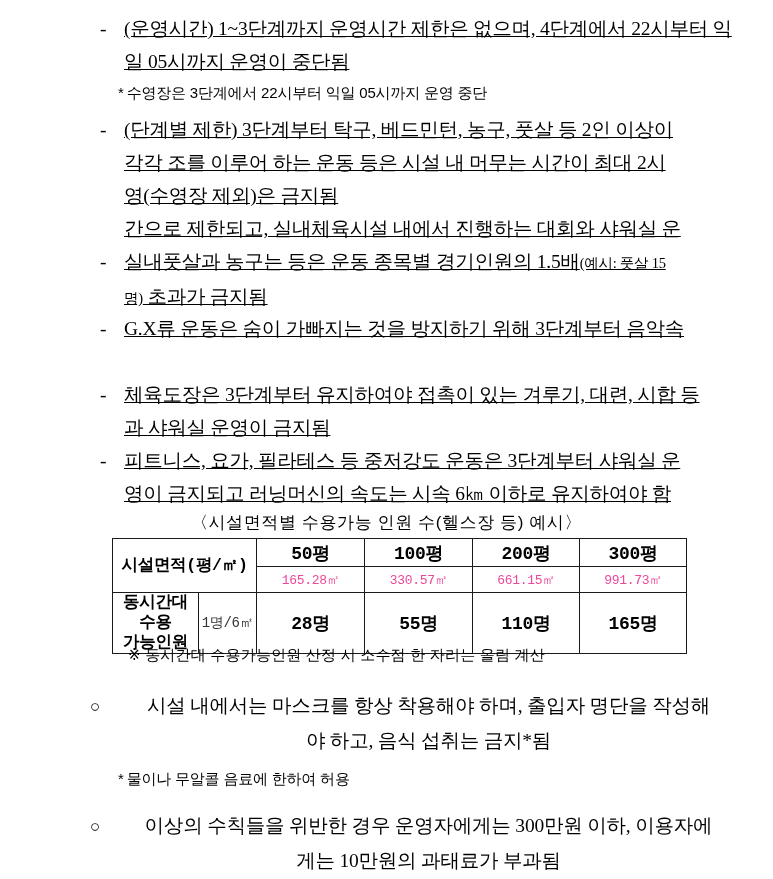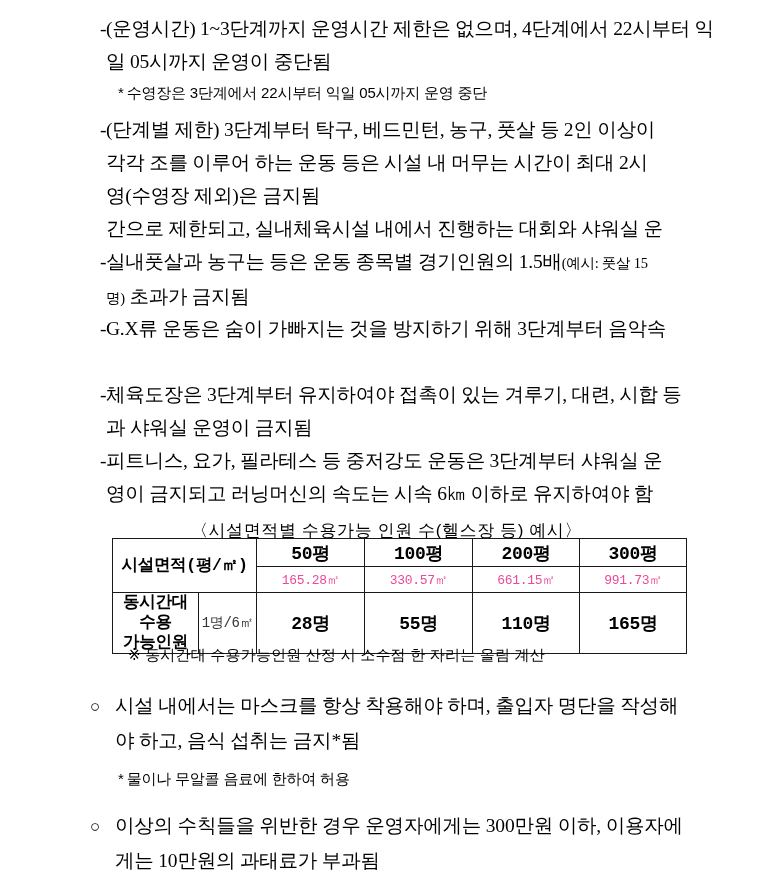--- a/index.html
+++ b/index.html
@@ -41,22 +41,23 @@
   }
   .dash-item .marker {
     position: absolute;
     left: 0px;
     top: 0px;
     width: 13px;
     text-align: left;
   }
   .dash-item .body {
     display: block;
-    margin-left: 6px;
+    margin-left: 24px;
     text-indent: 0;
+    text-decoration: underline;
   }
   .dash-item .body .cont {
     display: block;
   }
 
   
   .circle-item {
     left: 90px;
     width: 652px;
     font-size: 19.5px;
@@ -65,20 +66,21 @@
   }
   .circle-item .marker {
     position: absolute;
     left: 0px;
     top: 1px;
     font-size: 17px;
   }
   .circle-item .body {
     display: block;
     margin-left: 25px;
+    text-align: center;
   }
   .circle-item .body .cont {
     display: block;
   }
 
   
   .note {
     left: 118px;
     width: 620px;
     font-size: 15px;
@@ -96,21 +98,20 @@
   }
 
   
   .table-title {
     left: 0;
     width: 773px;
     text-align: center;
     font-size: 17px;
     letter-spacing: 0.6px;
     font-family: "Liberation Sans", "DejaVu Sans", sans-serif;
-    margin-top: 8px;
   }
 
   .tbl-wrap {
     left: 112px;
     top: 538px;
     width: 574px;
   }
   table.cap {
     border-collapse: collapse;
     width: 574px;

